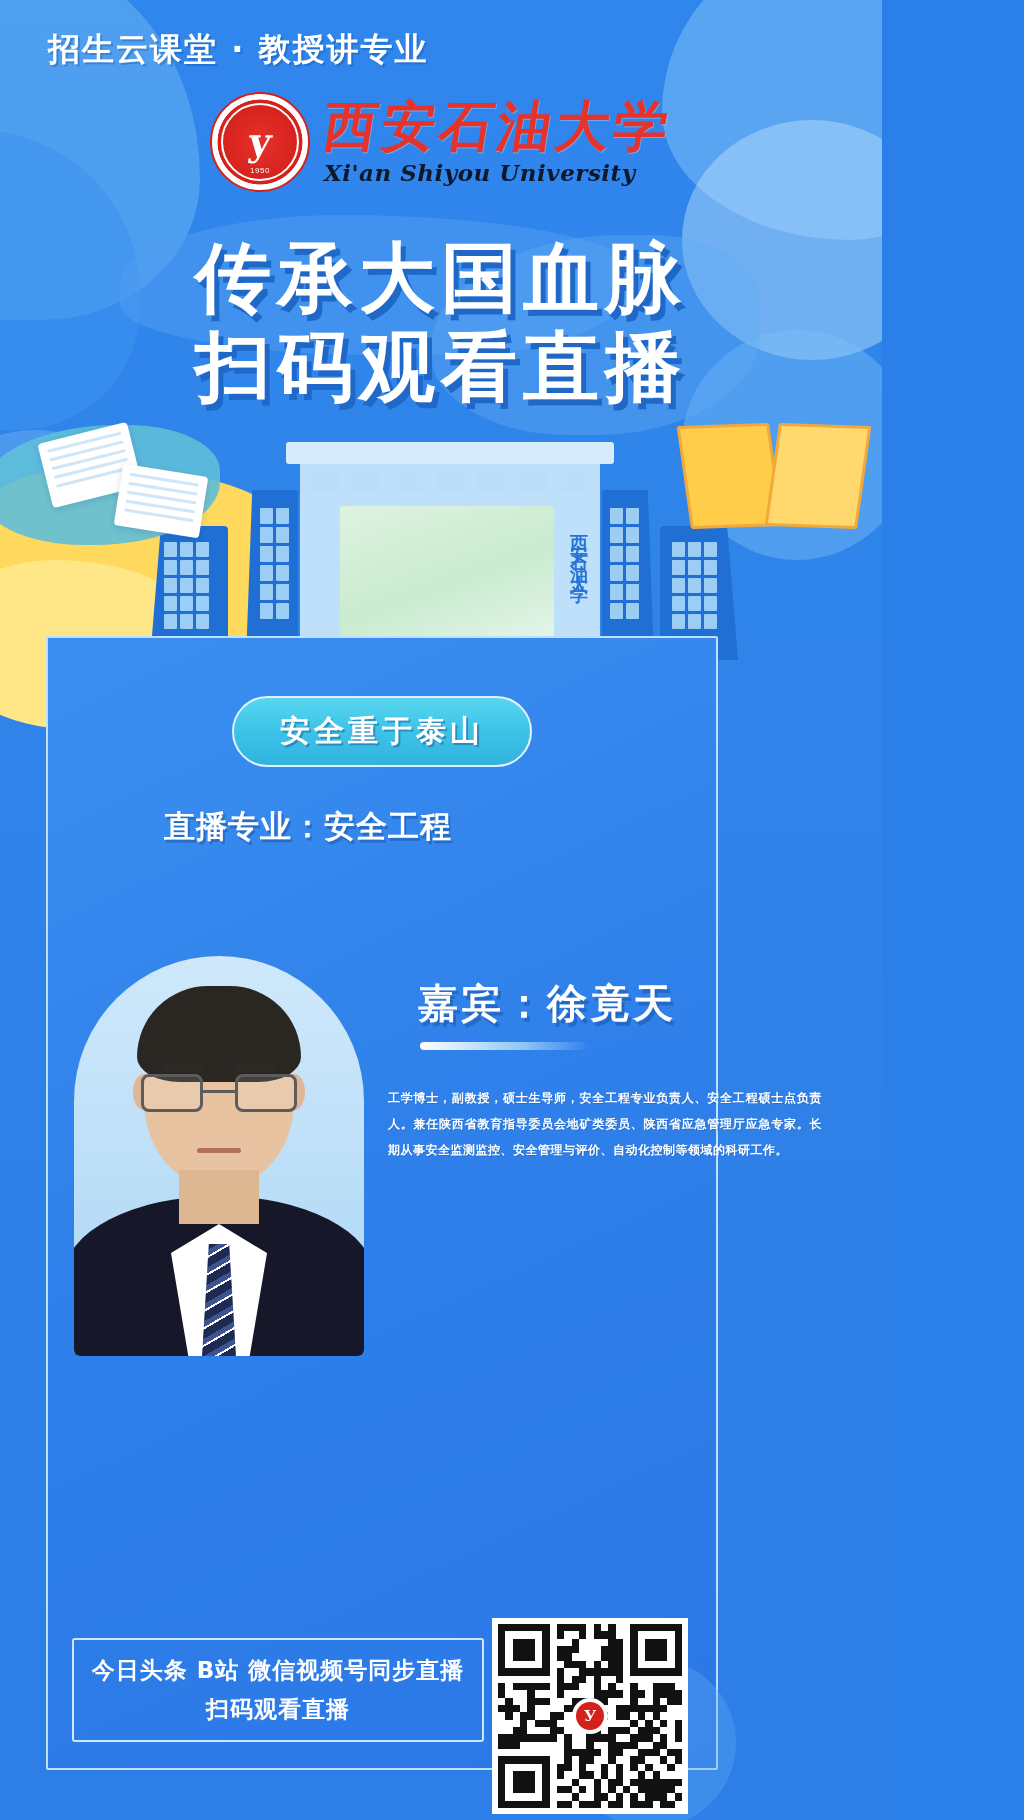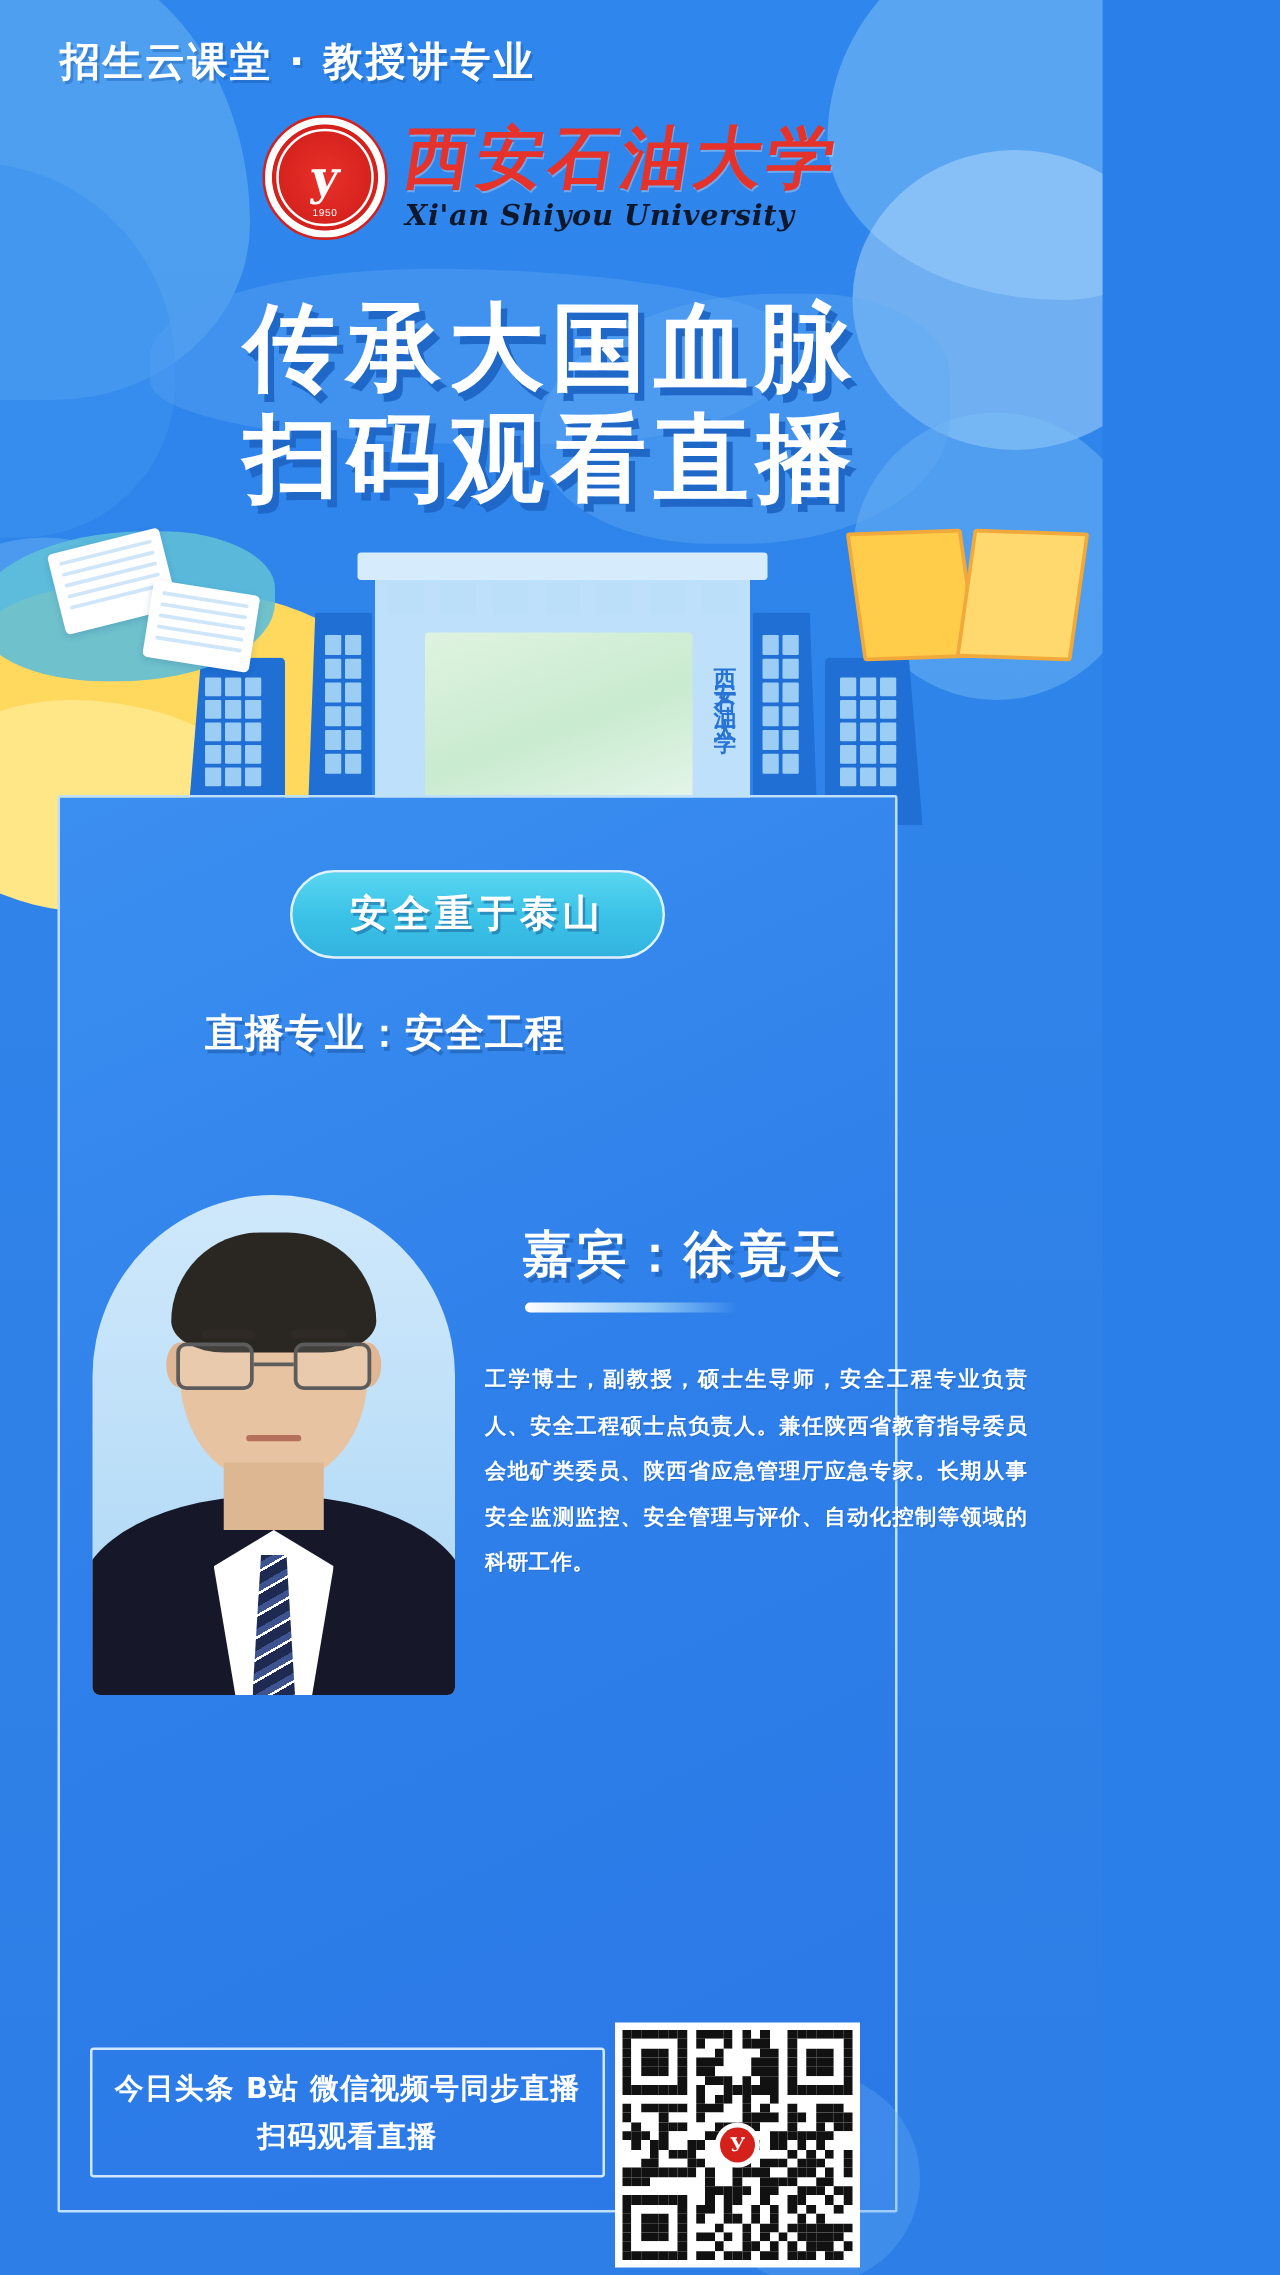--- a/index.html
+++ b/index.html
@@ -224,21 +224,21 @@
     text-shadow:3px 4px 0 rgba(22,78,150,.45);
     font-family:"DejaVu Sans","Liberation Sans",sans-serif;
   }
   .name-rule {
     position:absolute; left:372px; top:404px; width:170px; height:8px;
     background:linear-gradient(90deg,#ffffff 0%,#8fc8f5 60%,rgba(143,200,245,0) 100%);
     border-radius:4px;
   }
   .bio {
     position:absolute; left:340px; top:448px; width:434px;
-    color:#ffffff; font-size:17px; font-weight:bold; line-height:2.15;
+    color:#ffffff; font-size:12px; font-weight:bold; line-height:2.15;
     letter-spacing:.5px; text-align:justify;
     font-family:"DejaVu Sans","Liberation Sans",sans-serif;
     text-shadow:1px 1px 0 rgba(22,78,150,.3);
   }
 
   
   .footer-box {
     position:absolute; left:24px; top:1000px; width:412px; height:104px;
     border:2px solid #cfe6fb; border-radius:3px;
     display:flex; flex-direction:column; align-items:center; justify-content:center; gap:8px;

